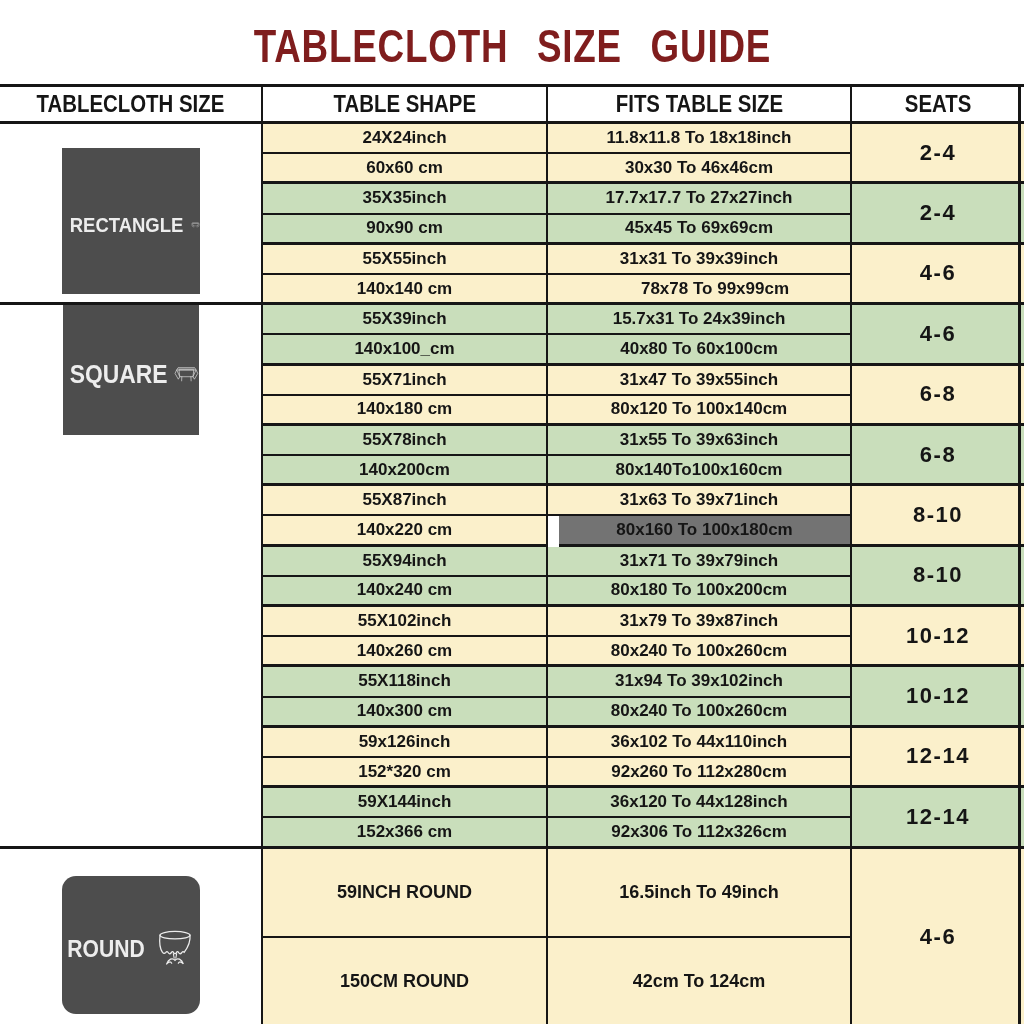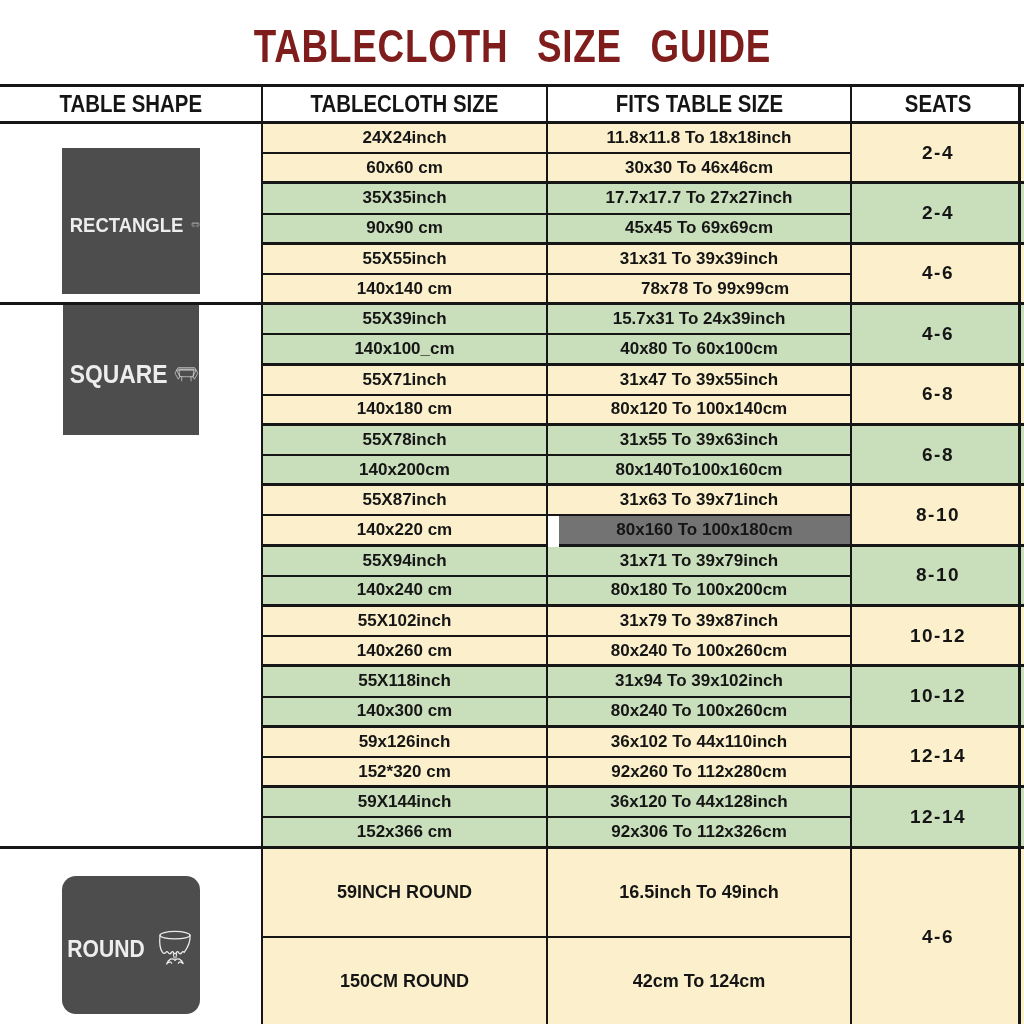--- a/index.html
+++ b/index.html
@@ -25,21 +25,21 @@
   .cell{
     display:flex;align-items:center;justify-content:center;
     font-size:17px;font-weight:700;color:#151515;white-space:nowrap;
     box-sizing:border-box;overflow:hidden;
   }
   .vline{border-right:2.5px solid var(--line);}
   .thin{border-bottom:2px solid var(--line);}
   .thick{border-bottom:3px solid var(--line);}
   .th{background:#ffffff;font-size:24px;}
   .th .cond{transform:scaleX(0.85);transform-origin:center;}
-  .seats{letter-spacing:1.5px;font-size:19px;}
+  .seats{letter-spacing:1.5px;font-size:22px;}
   .tallrow{font-size:18px;}
   .shape-cell{
     background:#ffffff;display:flex;flex-direction:column;align-items:center;
     box-sizing:border-box;
   }
   .shape-box{
     background:#4D4D4D;display:flex;flex-direction:row;align-items:center;
     box-sizing:border-box;padding-top:8px;
   }
   .shape-label{
@@ -54,24 +54,24 @@
 </style>
 </head>
 <body>
 
 <div class="page-title">
   <span class="cond">TABLECLOTH SIZE GUIDE</span>
 </div>
 
 <div id="grid">
   <div class="cell th vline thick">
-    <span class="cond">TABLE SHAPE</span>
+    <span class="cond">TABLECLOTH SIZE</span>
   </div>
   <div class="cell th vline thick">
-    <span class="cond">TABLECLOTH SIZE</span>
+    <span class="cond">TABLE SHAPE</span>
   </div>
   <div class="cell th vline thick">
     <span class="cond">FITS TABLE SIZE</span>
   </div>
   <div class="cell th thick">
     <span class="cond">SEATS</span>
   </div>
 <div class="shape-cell vline thick" style="grid-area: 2 / 1 / span 6; padding-top: 24px;">
       <div class="shape-box" style="width: 138px; height: 146px; background: rgb(77, 77, 77);">
         <div class="shape-label" style="font-size: 21px;">RECTANGLE</div>

